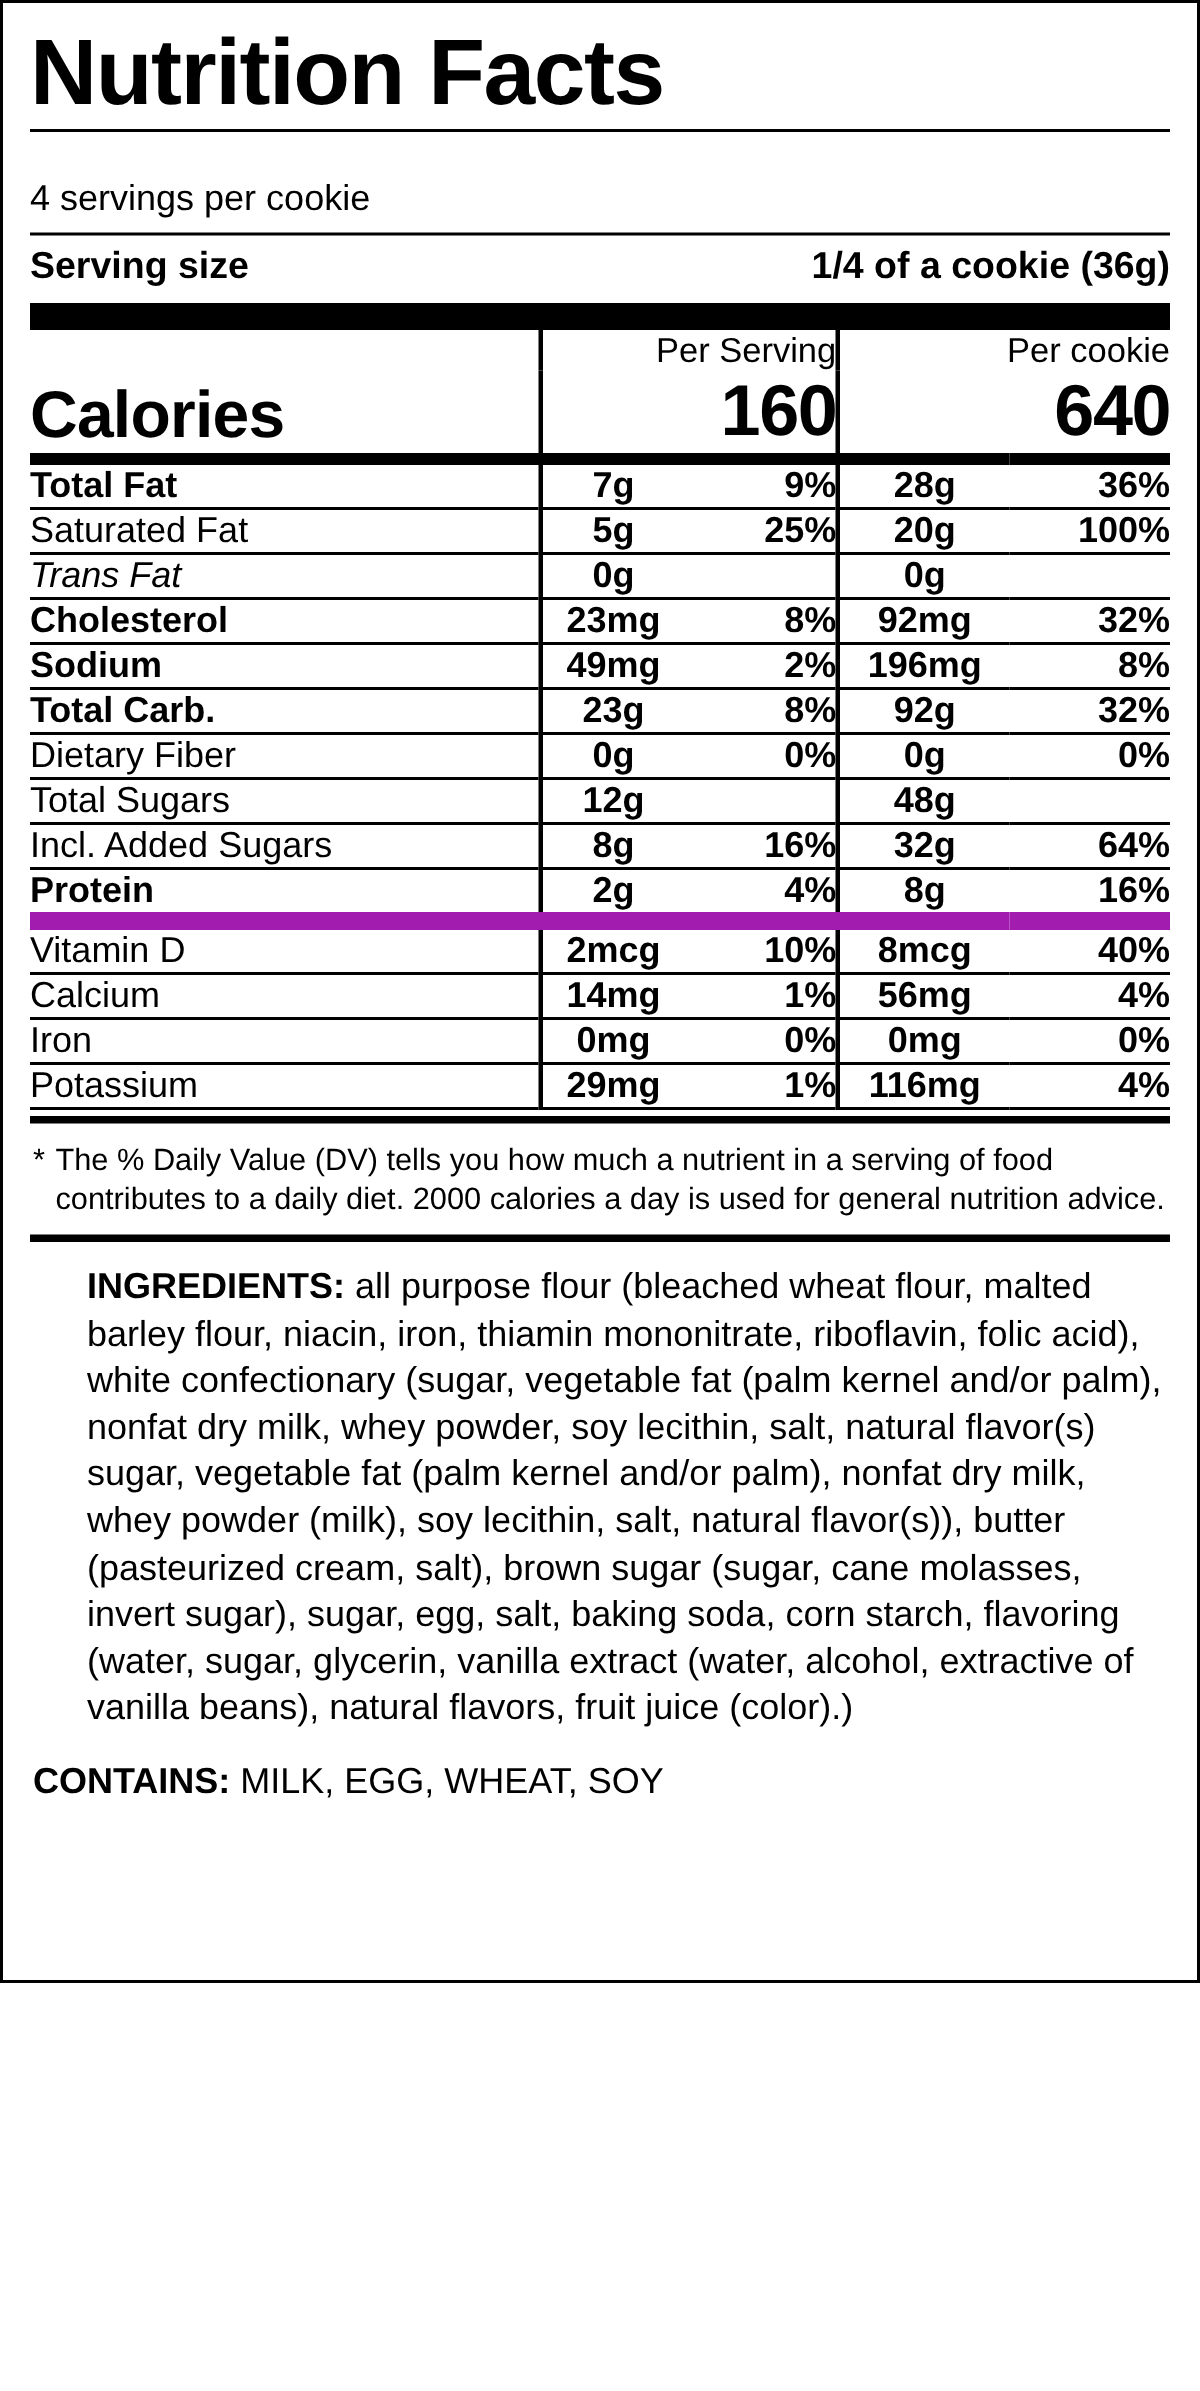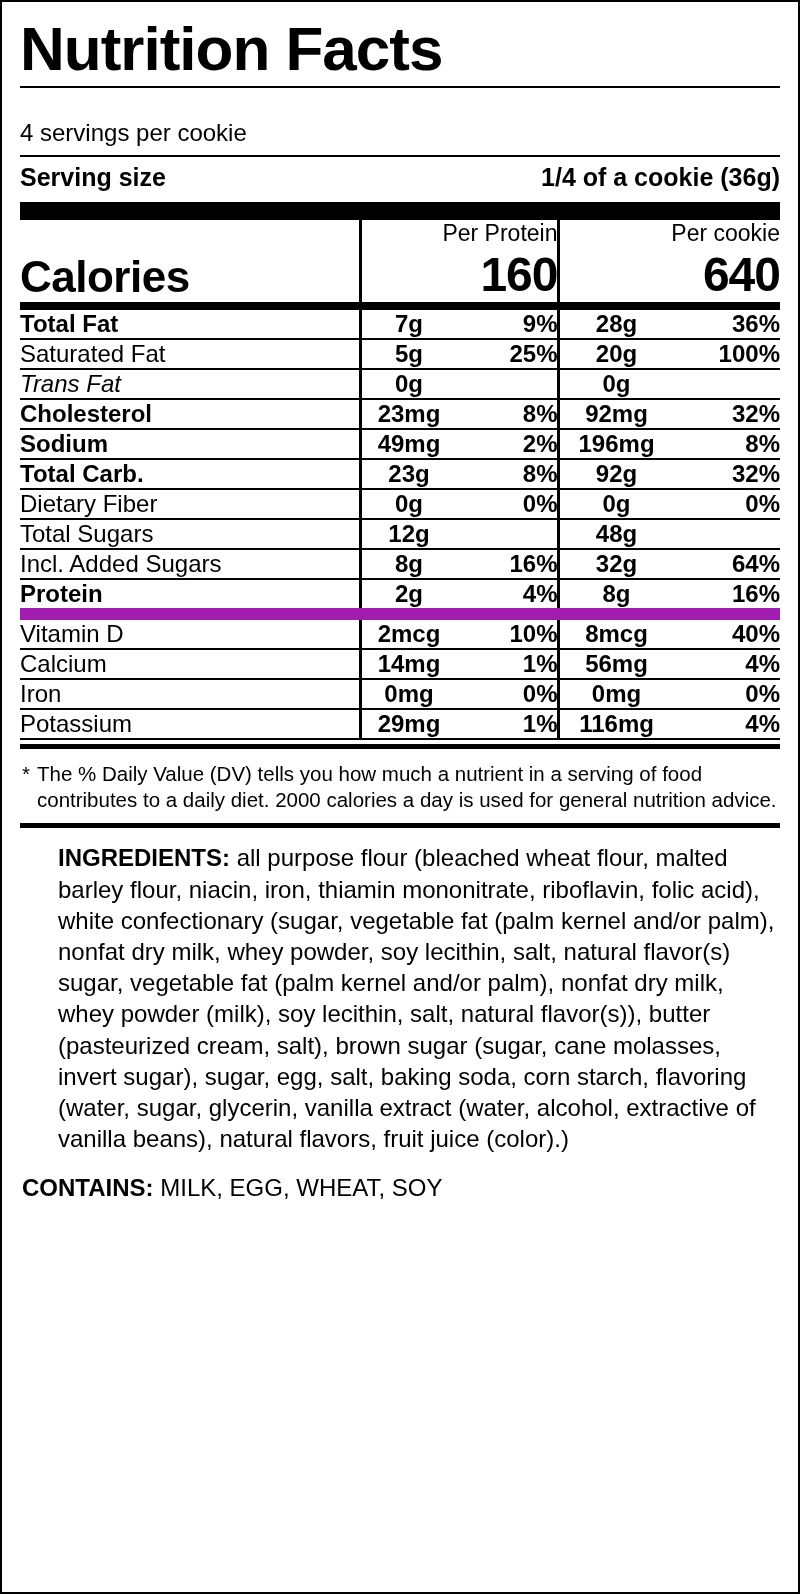--- a/index.html
+++ b/index.html
@@ -6,21 +6,21 @@
     margin: 0;
     padding: 0;
     background: #ffffff;
   }
   body {
     font-family: "Liberation Sans", sans-serif;
     color: #000000;
   }
   #label {
     width: 800px;
-    height: 1594px;
+    height: 1322px;
     box-sizing: border-box;
     background: #ffffff;
     border: 2px solid #000000;
     padding: 14px 18px 10px 18px;
     position: relative;
     overflow: hidden;
   }
 
   
   .title {
@@ -159,21 +159,21 @@
       <col class="col-name">
         <col class="col-amt-a">
         <col class="col-dv-a">
         <col class="col-amt-b">
         <col class="col-dv-b">
     </colgroup>
     <tbody>
 
       <tr class="nb">
         <td></td>
-        <td colspan="2" class="hdr-per divider-l">Per Protein</td>
+        <td colspan="2" class="hdr-per divider-l">Per Serving</td>
         <td colspan="2" class="hdr-per divider-l">Per cookie</td>
       </tr>
 
       <tr class="line-cal">
         <td class="cal-label cell-pad">Calories</td>
         <td colspan="2" class="cal-value cell-pad divider-l">160</td>
         <td colspan="2" class="cal-value cell-pad divider-l">640</td>
       </tr>
 
 

